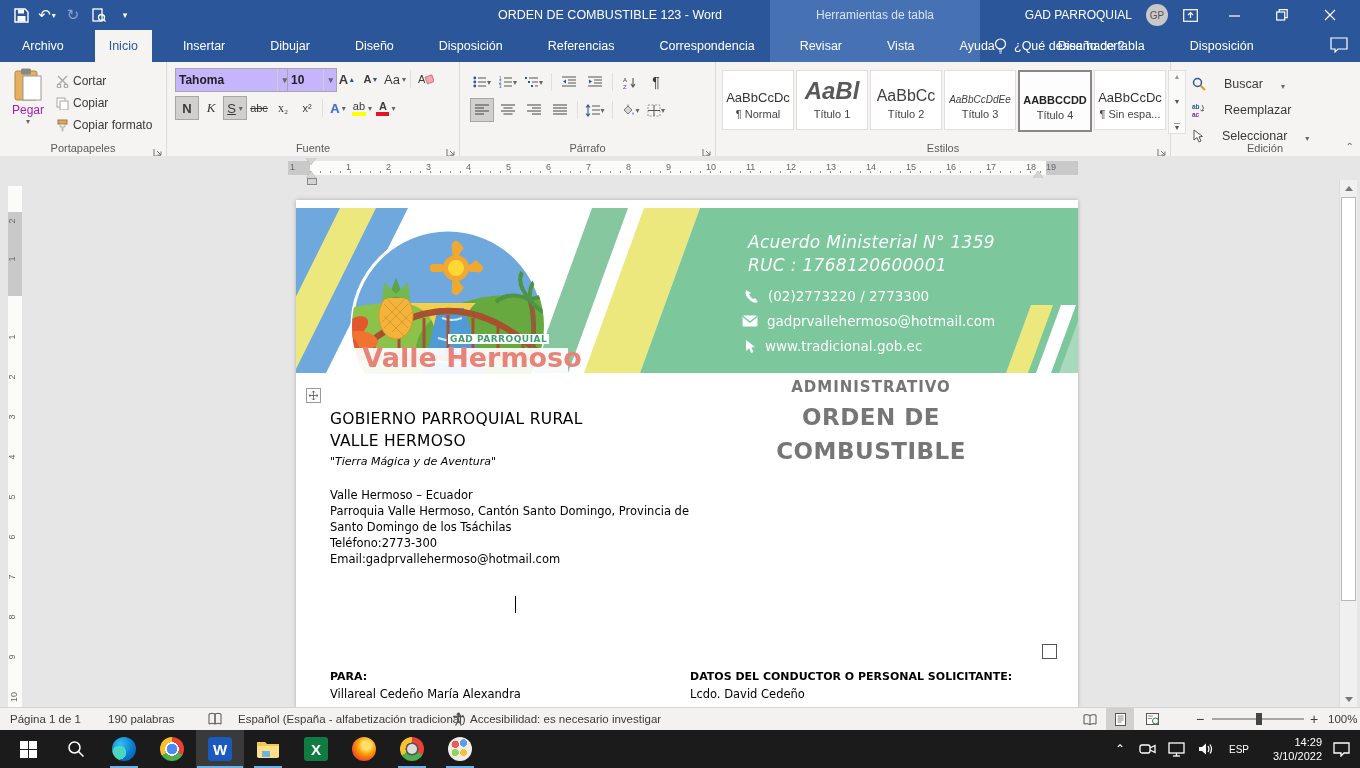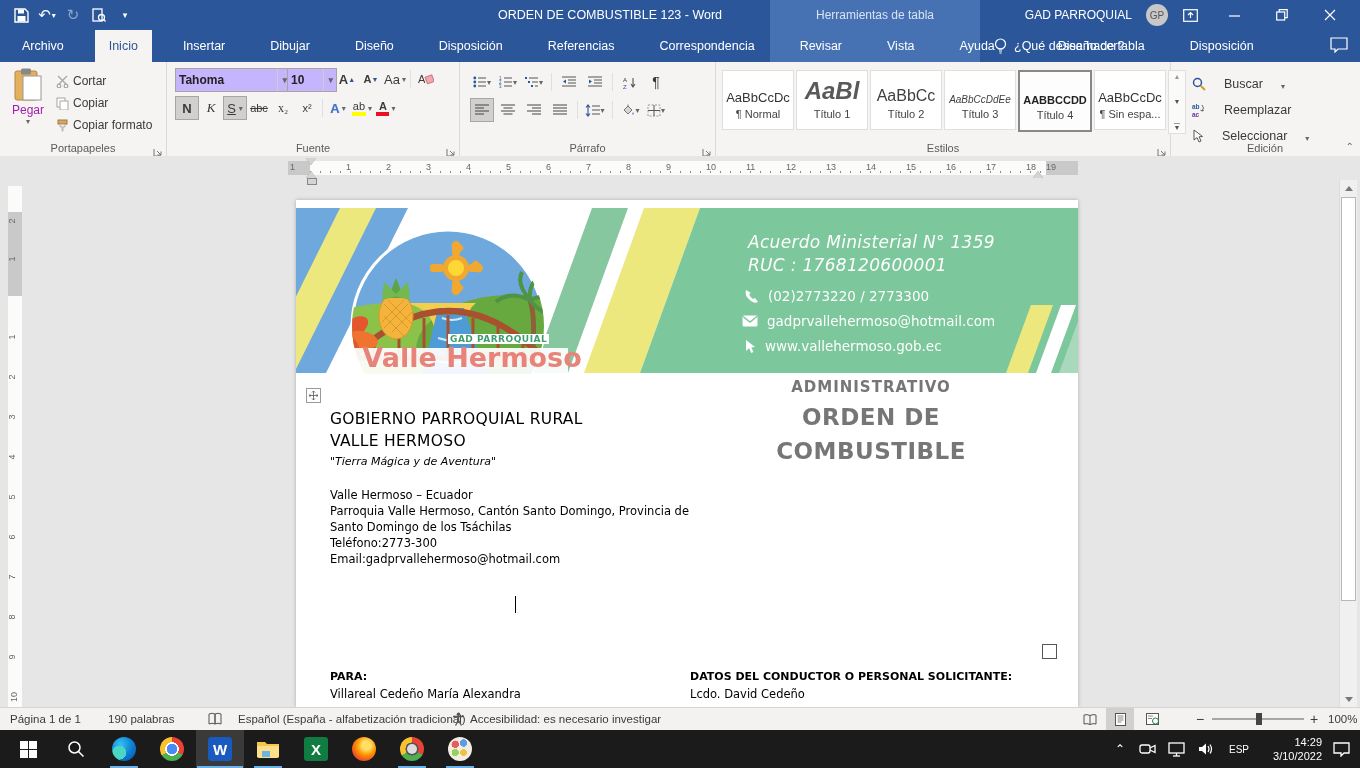--- a/index.html
+++ b/index.html
@@ -576,21 +576,21 @@
       <svg class="ico" width="16" height="12" viewBox="0 0 16 12">
           <rect x="0.5" y="0.5" width="15" height="11" rx="1.5" fill="#fff"></rect>
           <path d="M1 1.5 L8 7 L15 1.5" fill="none" stroke="#7cc79c" stroke-width="1.5"></path>
         </svg>
       <span>gadprvallehermoso@hotmail.com</span>
     </div>
     <div class="brow" style="left:448px;top:130px;">
       <svg class="ico" width="12" height="15" viewBox="0 0 12 15">
           <path d="M2 1 L2 12 L5.2 9.2 L7.2 14 L9.4 13 L7.4 8.5 L11 8 z" fill="#fff"></path>
         </svg>
-      <span>www.vallehermoso.gob.ec</span>
+      <span>www.tradicional.gob.ec</span>
     </div>
     <div style="position:absolute;left:56px;top:134px;width:240px;text-align:center;font-size:27px;font-weight:bold;color:#e8837a;font-family:'DejaVu Sans',sans-serif;letter-spacing:0px;">Valle Hermoso</div>
     <div style="position:absolute;left:152px;top:126px;font-size:9px;font-weight:bold;color:#3f9e6e;letter-spacing:.5px;background:#fff;padding:0 2px;">GAD PARROQUIAL</div>
   </div>
 
   <div style="position:absolute;left:10px;top:188px;width:13px;height:13px;border:1px solid #9a9a9a;background:#fdfdfd;display:flex;align-items:center;justify-content:center;">
     <svg width="9" height="9" viewBox="0 0 9 9">
         <path d="M4.5 0 v9 M0 4.5 h9 M4.5 0 l-1.5 1.5 M4.5 0 l1.5 1.5 M4.5 9 l-1.5 -1.5 M4.5 9 l1.5 -1.5 M0 4.5 l1.5 -1.5 M0 4.5 l1.5 1.5 M9 4.5 l-1.5 -1.5 M9 4.5 l-1.5 1.5" stroke="#555" stroke-width="0.8" fill="none"></path>
       </svg>
   </div>

